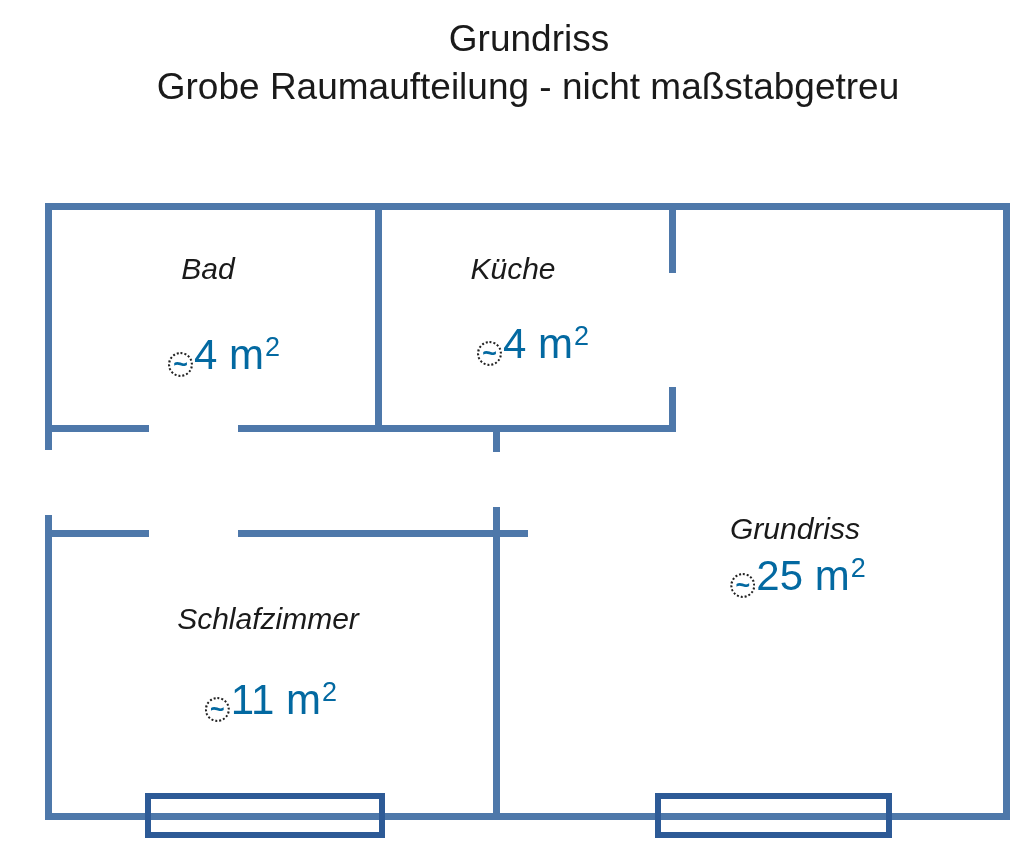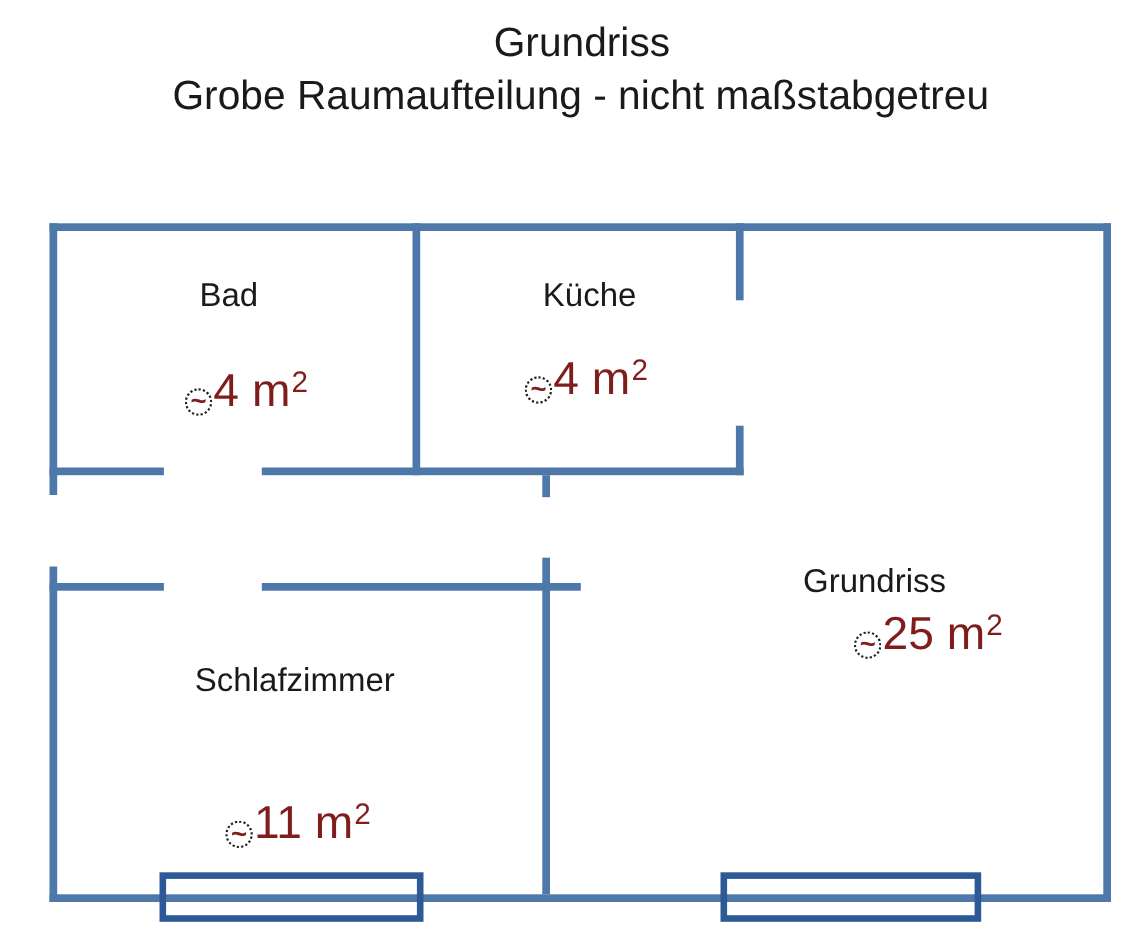--- a/index.html
+++ b/index.html
@@ -42,27 +42,28 @@
     box-sizing: border-box;
     z-index: 3;
   }
   .room-name {
     position: absolute;
     transform: translateX(-50%);
     font-size: 30px;
     white-space: nowrap;
     color: #1a1a1a;
     z-index: 2;
+    font-style: italic;
   }
   .room-area {
     position: absolute;
     transform: translateX(-50%);
     font-size: 42px;
     white-space: nowrap;
-    color: #7f1d1d;
+    color: #0369a1;
     z-index: 2;
   }
   .approx-circle {
     display: inline-flex;
     align-items: center;
     justify-content: center;
     width: 21px;
     height: 21px;
     border: 2px dotted #222222;
     border-radius: 50%;
@@ -75,26 +76,26 @@
   }
   .area-sup {
     font-size: 27px;
     position: relative;
     top: -13px;
     margin-left: 1px;
   }
   
   #bad-name     { left: 208px; top: 252px; }
   #bad-area     { left: 224px; top: 331px; }
-  #kueche-name  { left: 536px; top: 252px; }
+  #kueche-name  { left: 513px; top: 252px; }
   #kueche-area  { left: 533px; top: 320px; }
   #wohn-name    { left: 795px; top: 512px; }
-  #wohn-area    { left: 844px; top: 552px; }
+  #wohn-area    { left: 798px; top: 552px; }
   #schlaf-name  { left: 268px; top: 602px; }
-  #schlaf-area  { left: 271px; top: 676px; margin-top: 48px; }
+  #schlaf-area  { left: 271px; top: 676px; }
 </style>
 </head>
 <body>
 
 <div id="page">
 
   <div class="title-line" id="title-line-1">Grundriss</div>
   <div class="title-line" id="title-line-2">Grobe Raumaufteilung - nicht maßstabgetreu</div>
 
   <div id="plan">

